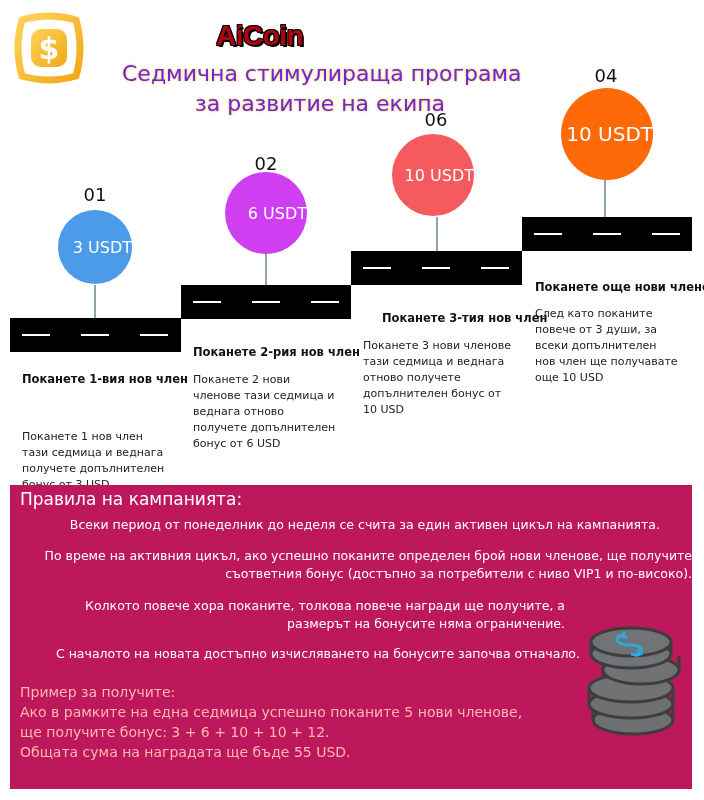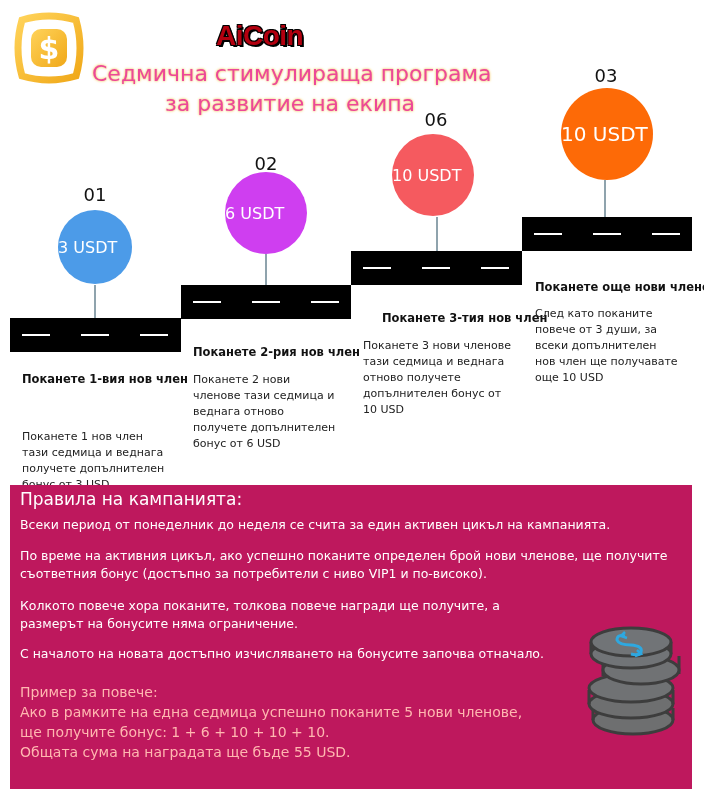--- a/index.html
+++ b/index.html
@@ -8,45 +8,46 @@
 
     .logo { position: absolute; left: 12px; top: 12px; width: 74px; height: 72px; }
 
     .brand {
       position: absolute; left: 216px; top: 20px; width: 110px;
       font-family: "Liberation Sans", sans-serif; font-weight: bold; font-size: 28px;
       color: #b3000f; letter-spacing: -0.5px;
       text-shadow: 1px 1px 0 #000, -1px -1px 0 #000, 1px -1px 0 #000, -1px 1px 0 #000, 2px 2px 0 #000;
     }
     .title-line {
-      position: absolute; font-size: 22px; color: #ec4899; white-space: nowrap;
+      position: absolute; font-size: 22px; color: #6d28d9; white-space: nowrap;
       font-family: "DejaVu Sans", sans-serif;
       text-shadow: 0 0 3px #f5d27a, 0 0 2px #f5d27a;
+      margin-left: 30px;
     }
     .title-1 { left: 92px; top: 61px; }
     .title-2 { left: 165px; top: 91px; }
 
     .step-num { position: absolute; font-size: 18px; color: #111; width: 60px; text-align: center; }
     .circle {
-      position: absolute; border-radius: 50%; display: flex; align-items: center; justify-content: flex-start;
+      position: absolute; border-radius: 50%; display: flex; align-items: center; justify-content: flex-end;
       color: #fff; font-weight: normal; white-space: nowrap;
     }
     .stem { position: absolute; width: 2px; background: #8fa3ad; }
     .road { position: absolute; background: #000; height: 34px; }
     .dash { position: absolute; height: 2px; width: 28px; background: #fff; top: 16px; }
 
     .step-title { position: absolute; font-size: 11.5px; font-weight: bold; color: #111; white-space: nowrap; }
     .step-desc { position: absolute; font-size: 11px; color: #222; line-height: 16px; }
 
     .panel {
       position: absolute; left: 10px; top: 485px; width: 682px; height: 304px;
       background: #be185d;
     }
     .panel-title { position: absolute; left: 10px; top: 4px; font-size: 17px; color: #fff; }
-    .rule { position: absolute; left: 10px; font-size: 12.5px; color: #fff; line-height: 18px; width: 560px; }
+    .rule { position: absolute; left: 10px; font-size: 12.5px; color: #fff; line-height: 18px; width: 560px; text-align: right; }
     .example { position: absolute; left: 10px; font-size: 14px; color: #ffb7b0; line-height: 20px; white-space: nowrap; }
 
     .coins { position: absolute; left: 573px; top: 612px; width: 120px; height: 130px; }
   </style>
 </head>
 <body>
 
 <div class="logo">
   <svg width="74" height="72" viewBox="0 0 74 72">
     <defs>
@@ -106,43 +107,43 @@
   <div class="road" style="left:351px; top:251px; width:171px;">
     <div class="dash" style="left:12px;"></div>
     <div class="dash" style="left:71px;"></div>
     <div class="dash" style="left:130px;"></div>
   </div>
   <div class="step-title" style="left:382px; top:311px;">Поканете 3-тия нов член</div>
   <div class="step-desc" style="left:363px; top:338px; width:150px;">Поканете 3 нови членове тази седмица и веднага отново получете допълнителен бонус от 10 USD</div>
 </div>
 
 <div>
-  <div class="step-num" style="left:576px; top:65px;">03</div>
+  <div class="step-num" style="left:576px; top:65px;">04</div>
   <div class="circle" style="left:561px; top:88px; width:92px; height:92px; background:#fd6a07; font-size:20px;">
     <span>10 USDT</span>
   </div>
   <div class="stem" style="left:604px; top:180px; height:38px;"></div>
   <div class="road" style="left:522px; top:217px; width:170px;">
     <div class="dash" style="left:12px;"></div>
     <div class="dash" style="left:71px;"></div>
     <div class="dash" style="left:130px;"></div>
   </div>
   <div class="step-title" style="left:535px; top:280px;">Поканете още нови членове</div>
   <div class="step-desc" style="left:535px; top:306px; width:145px;">След като поканите повече от 3 души, за всеки допълнителен нов член ще получавате още 10 USD</div>
 </div>
 
 <div class="panel">
   <div class="panel-title">Правила на кампанията:</div>
   <div class="rule" style="top:31px; width:640px;">Всеки период от понеделник до неделя се счита за един активен цикъл на кампанията.</div>
   <div class="rule" style="top:62px; width:672px;">По време на активния цикъл, ако успешно поканите определен брой нови членове, ще получите съответния бонус (достъпно за потребители с ниво VIP1 и по-високо).</div>
   <div class="rule" style="top:112px; width:545px;">Колкото повече хора поканите, толкова повече награди ще получите, а размерът на бонусите няма ограничение.</div>
   <div class="rule" style="top:160px;">С началото на новата достъпно изчисляването на бонусите започва отначало.</div>
-  <div class="example" style="top:197px;">Пример за повече:</div>
+  <div class="example" style="top:197px;">Пример за получите:</div>
   <div class="example" style="top:217px;">Ако в рамките на една седмица успешно поканите 5 нови членове,</div>
-  <div class="example" style="top:237px;">ще получите бонус: 1 + 6 + 10 + 10 + 10.</div>
+  <div class="example" style="top:237px;">ще получите бонус: 3 + 6 + 10 + 10 + 12.</div>
   <div class="example" style="top:257px;">Общата сума на наградата ще бъде 55 USD.</div>
 </div>
 
 <div class="coins">
   <svg width="120" height="130" viewBox="0 0 120 130" fill="none" stroke="#3d3d3d" stroke-width="3">
     <ellipse cx="60" cy="108" rx="40" ry="14" fill="#6e6f70"></ellipse>
     <path d="M20 96 v12 M100 96 v12"></path>
     <ellipse cx="58" cy="92" rx="42" ry="14" fill="#6e6f70"></ellipse>
     <path d="M16 78 v14 M100 78 v14"></path>
     <ellipse cx="58" cy="76" rx="42" ry="14" fill="#707274"></ellipse>

